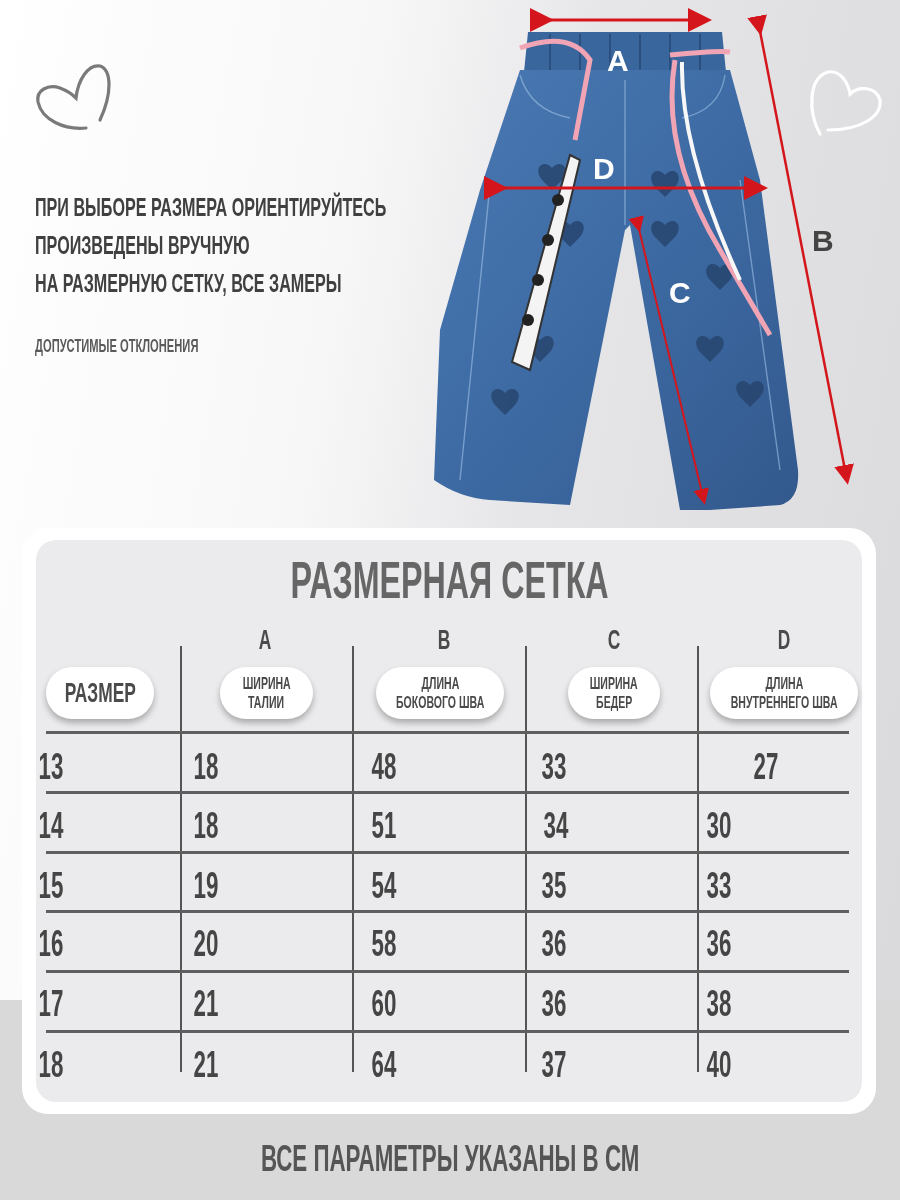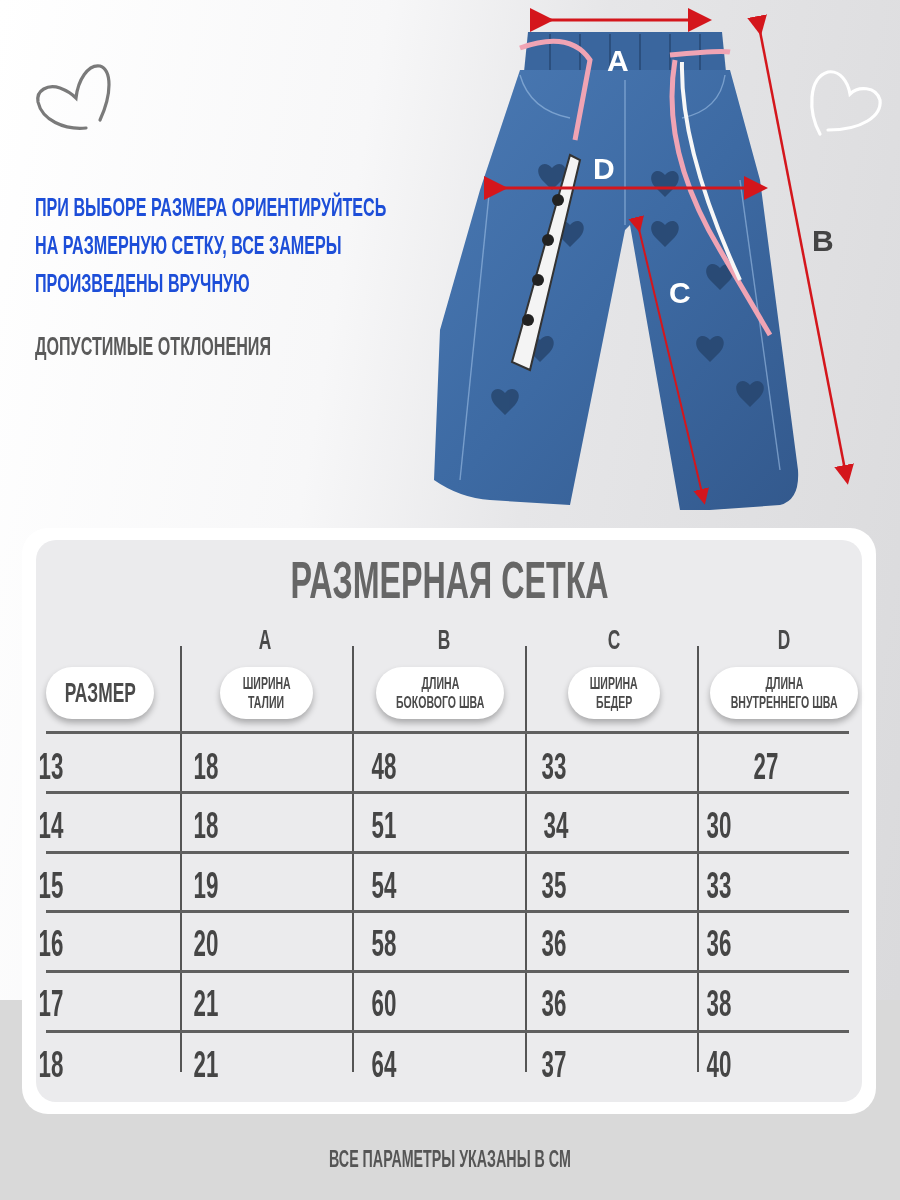--- a/index.html
+++ b/index.html
@@ -4,57 +4,57 @@
 <style>
   html,body{margin:0;padding:0;}
   body{width:900px;height:1200px;position:relative;overflow:hidden;
     font-family:"Liberation Sans", sans-serif;
     background: linear-gradient(100deg,#ffffff 0%,#f7f7f8 35%,#e6e6e8 55%,#d9d9db 100%);}
   .bottom-bg{position:absolute;left:0;top:1000px;width:900px;height:200px;background:#d9d9d9;}
   .cond{display:inline-block;transform:scaleX(0.62);transform-origin:left center;white-space:nowrap;font-weight:bold;}
   .cond-c{display:inline-block;transform:scaleX(0.62);transform-origin:center center;white-space:nowrap;font-weight:bold;}
 
   .heart{position:absolute;}
-  .intro{position:absolute;left:35px;top:188px;color:#1d4ed8;font-size:26px;line-height:38px;}
+  .intro{position:absolute;left:35px;top:188px;color:#404040;font-size:26px;line-height:38px;}
   .intro .line{height:38px;}
-  .note{position:absolute;left:35px;top:328px;color:#5a5a5a;font-size:26px;line-height:36px;}
+  .note{position:absolute;left:35px;top:328px;color:#5a5a5a;font-size:18px;line-height:36px;}
   .note .line{height:36px;}
 
   .jeans{position:absolute;left:420px;top:0;width:480px;height:530px;}
 
   .frame{position:absolute;left:22px;top:528px;width:854px;height:586px;background:#fff;border-radius:26px;}
   .panel{position:absolute;left:36px;top:540px;width:826px;height:562px;background:#ebebed;border-radius:20px;}
   .title{position:absolute;left:0;width:900px;top:548px;height:64px;text-align:center;color:#666;font-size:52px;line-height:64px;}
 
   .col-letter{position:absolute;top:622px;height:36px;width:160px;margin-left:-80px;text-align:center;color:#4a4a4a;font-size:28px;line-height:36px;}
   .pill{position:absolute;top:667px;height:52px;background:#fff;border-radius:26px;box-shadow:0 4px 6px rgba(0,0,0,0.28);
     display:flex;flex-direction:column;align-items:center;justify-content:center;color:#4a4a4a;}
   .pill .pl{font-size:17px;line-height:19px;height:19px;}
   .pill.big .pl{font-size:28px;line-height:30px;height:30px;}
 
   .vline{position:absolute;width:2px;background:#555;top:646px;height:426px;}
   .hline{position:absolute;left:46px;width:803px;height:3px;background:#5f5f5f;}
 
   .cell{position:absolute;height:58px;width:160px;margin-left:-80px;text-align:left;color:#454545;font-size:36px;line-height:58px;}
 
-  .footer{position:absolute;left:0;width:900px;top:1135px;height:48px;text-align:center;color:#555;font-size:23px;line-height:48px;}
+  .footer{position:absolute;left:0;width:900px;top:1135px;height:48px;text-align:center;color:#555;font-size:36px;line-height:48px;}
 </style>
 </head>
 <body>
 
 <div class="bottom-bg"></div>
 
 <svg class="heart" style="left:34px;top:60px" width="80" height="76" viewBox="0 0 80 76">
   <path d="M52 68 C 30 70, 8 60, 4 42 C 2 30, 14 24, 26 28 C 34 31, 40 36, 42 38 C 44 20, 54 4, 66 6 C 78 10, 78 34, 66 60" fill="none" stroke="#7a7a7a" stroke-width="3.2" stroke-linecap="round"></path>
 </svg>
 
 <div class="intro">
   <div class="line"><span class="cond">ПРИ ВЫБОРЕ РАЗМЕРА ОРИЕНТИРУЙТЕСЬ</span></div>
+  <div class="line"><span class="cond">ПРОИЗВЕДЕНЫ ВРУЧНУЮ</span></div>
   <div class="line"><span class="cond">НА РАЗМЕРНУЮ СЕТКУ, ВСЕ ЗАМЕРЫ</span></div>
-  <div class="line"><span class="cond">ПРОИЗВЕДЕНЫ ВРУЧНУЮ</span></div>
 </div>
 
 <div class="note">
   <div class="line"><span class="cond">ДОПУСТИМЫЕ ОТКЛОНЕНИЯ</span></div>
 </div>
 
 <svg class="jeans" viewBox="0 0 480 530">
   <defs>
     <linearGradient id="den" x1="0" y1="0" x2="1" y2="1">
       <stop offset="0" stop-color="#4a79b3"></stop>

